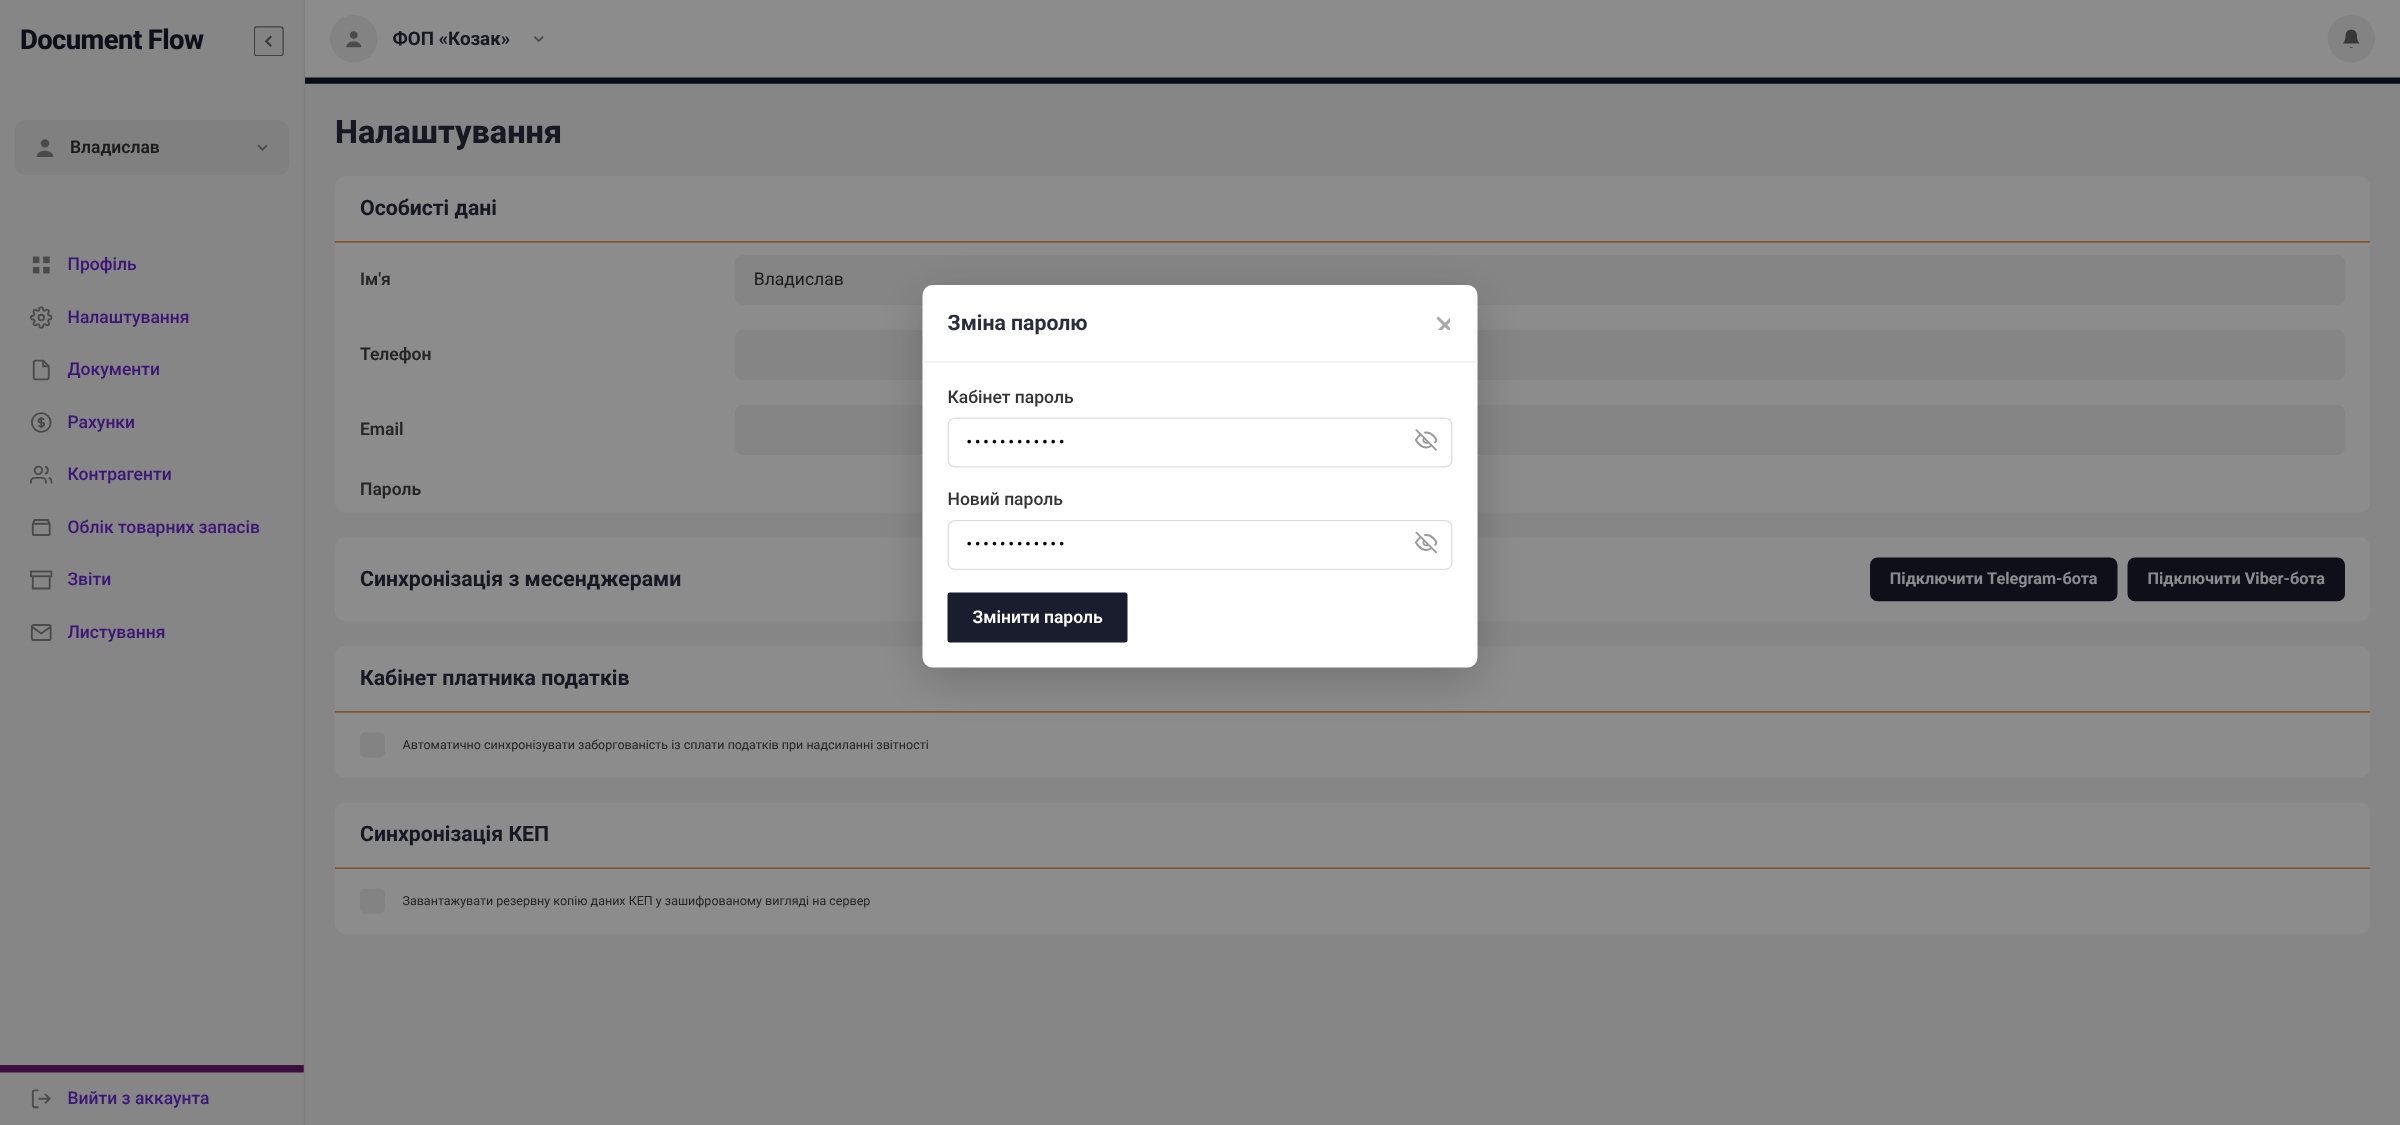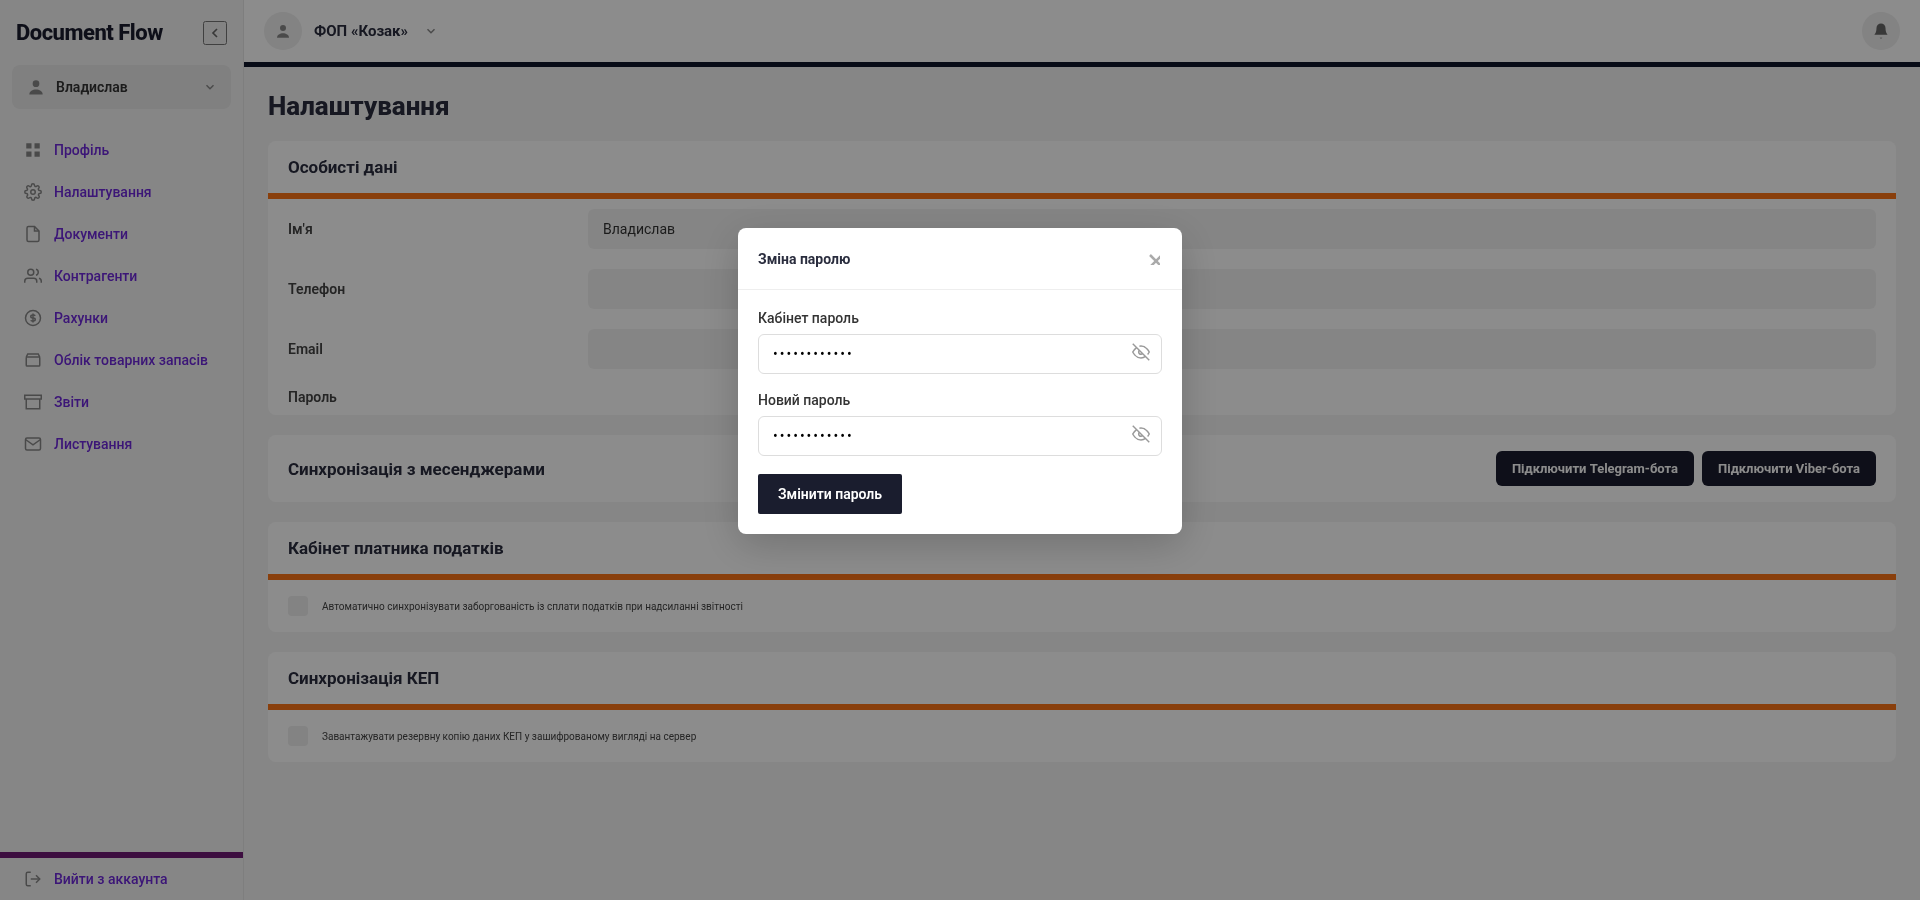--- a/index.html
+++ b/index.html
@@ -1,20 +1,20 @@
 <!DOCTYPE html>
 <html><head>
   <meta charset="utf-8">
   <style>
     * { margin: 0; padding: 0; box-sizing: border-box; font-family: -apple-system, BlinkMacSystemFont, 'Segoe UI', Roboto, sans-serif; }
     body { background: #f5f5f5; width: 1920px; height: 900px; overflow: hidden; }
     
     .app { display: flex; width: 100%; height: 100%; }
     
-    .sidebar { width: 244px; background: #f5f5f5; border-right: 1px solid #e5e5e5; display: flex; flex-direction: column; }
+    .sidebar { width: 244px; background: #f5f5f5; border-right: 1px solid #e5e5e5; display: flex; flex-direction: column; gap: 31px; }
     .sidebar-header { padding: 20px 16px; display: flex; align-items: center; gap: 8px; }
     .logo { font-size: 22px; font-weight: 800; color: #1a1d2e; letter-spacing: -0.5px; }
     .collapse-btn { margin-left: auto; width: 24px; height: 24px; display: flex; align-items: center; justify-content: center; cursor: pointer; }
     
     .user-card { margin: 0 12px 12px; padding: 12px 14px; background: #e9e9e9; border-radius: 8px; display: flex; align-items: center; gap: 10px; cursor: pointer; }
     .user-card .avatar-icon { width: 20px; height: 20px; color: #888; }
     .user-card .name { font-size: 14px; font-weight: 600; color: #333; flex: 1; }
     .user-card .chevron { color: #888; }
     
     .nav { flex: 1; padding: 8px 0; }
@@ -29,41 +29,41 @@
     .header-avatar { width: 38px; height: 38px; border-radius: 50%; background: #eee; display: flex; align-items: center; justify-content: center; color: #888; }
     .header-title { font-size: 15px; font-weight: 700; color: #2a2d3e; }
     .header-chevron { color: #888; margin-left: 4px; }
     .header-spacer { flex: 1; }
     .header-bell { width: 38px; height: 38px; border-radius: 50%; background: #eee; display: flex; align-items: center; justify-content: center; color: #666; cursor: pointer; }
     
     .content { flex: 1; padding: 24px; overflow-y: auto; }
     .page-title { font-size: 26px; font-weight: 800; color: #2a2d3e; margin-bottom: 20px; }
     
     .card { background: #fff; border-radius: 8px; margin-bottom: 20px; overflow: hidden; }
-    .card-header { padding: 16px 20px; border-bottom: 6px solid #f97316; }
+    .card-header { padding: 16px 20px; border-bottom: 1px solid #f97316; }
     .card-title { font-size: 17px; font-weight: 700; color: #2a2d3e; }
     .card-body { padding: 0; }
     
     .field-row { display: flex; align-items: center; padding: 10px 20px; }
     .field-label { width: 300px; font-size: 14px; font-weight: 600; color: #444; }
     .field-value { flex: 1; }
     .field-input { width: 100%; padding: 11px 14px; border: 1px solid transparent; background: #f3f3f3; border-radius: 6px; font-size: 14px; color: #333; }
     
     .card-flex { display: flex; align-items: center; padding: 16px 20px; }
     .card-flex .card-title { flex: 1; }
     .btn-dark { background: #1a1d2e; color: #fff; border: none; padding: 10px 16px; border-radius: 6px; font-size: 13px; font-weight: 700; cursor: pointer; margin-left: 8px; }
     
     .checkbox-row { display: flex; align-items: center; gap: 14px; padding: 16px 20px; }
     .checkbox { width: 20px; height: 20px; border-radius: 4px; background: #eee; cursor: pointer; }
     .checkbox-label { font-size: 10px; color: #444; }
     
     .overlay { position: fixed; inset: 0; background: rgba(0,0,0,0.45); display: flex; align-items: flex-start; justify-content: center; padding-top: 228px; z-index: 1000; }
     .modal { background: #fff; border-radius: 8px; width: 444px; box-shadow: 0 10px 40px rgba(0,0,0,0.2); }
     .modal-header { padding: 18px 20px; border-bottom: 1px solid #eee; display: flex; align-items: center; }
-    .modal-title { font-size: 14px; font-weight: 700; color: #2a2d3e; flex: 1; }
+    .modal-title { font-size: 17px; font-weight: 700; color: #2a2d3e; flex: 1; }
     .modal-close { color: #aaa; cursor: pointer; font-size: 18px; padding: 2px; }
     .modal-body { padding: 20px; }
     .modal-label { font-size: 14px; font-weight: 500; color: #333; margin-bottom: 8px; display: block; }
     .modal-input-wrap { position: relative; margin-bottom: 18px; }
     .modal-input { width: 100%; padding: 11px 42px 11px 14px; border: 1px solid #ddd; border-radius: 6px; font-size: 14px; letter-spacing: 2px; }
     .modal-eye { position: absolute; right: 12px; top: 50%; transform: translateY(-50%); color: #999; cursor: pointer; }
     .modal-submit { background: #1a1d2e; color: #fff; border: none; padding: 12px 20px; border-radius: 2px; font-size: 14px; font-weight: 600; cursor: pointer; }
   </style>
 </head>
 <body>
@@ -110,34 +110,34 @@
       </a>
       <a class="nav-item">
         <svg class="nav-icon" viewBox="0 0 24 24" fill="none" stroke="#888" stroke-width="2">
             <path d="M14 2H6a2 2 0 0 0-2 2v16a2 2 0 0 0 2 2h12a2 2 0 0 0 2-2V8z"></path>
             <polyline points="14 2 14 8 20 8"></polyline>
           </svg>
         <span>Документи</span>
       </a>
       <a class="nav-item">
         <svg class="nav-icon" viewBox="0 0 24 24" fill="none" stroke="#888" stroke-width="2">
+            <circle cx="12" cy="12" r="10"></circle>
+            <line x1="12" y1="6" x2="12" y2="18"></line>
+            <path d="M15 9a3 3 0 0 0-3-1c-1.5 0-3 .5-3 2s1.5 2 3 2 3 .5 3 2-1.5 2-3 2a3 3 0 0 1-3-1"></path>
+          </svg>
+        <span>Рахунки</span>
+      </a>
+      <a class="nav-item">
+        <svg class="nav-icon" viewBox="0 0 24 24" fill="none" stroke="#888" stroke-width="2">
             <path d="M17 21v-2a4 4 0 0 0-4-4H5a4 4 0 0 0-4 4v2"></path>
             <circle cx="9" cy="7" r="4"></circle>
             <path d="M23 21v-2a4 4 0 0 0-3-3.87"></path>
             <path d="M16 3.13a4 4 0 0 1 0 7.75"></path>
           </svg>
         <span>Контрагенти</span>
-      </a>
-      <a class="nav-item">
-        <svg class="nav-icon" viewBox="0 0 24 24" fill="none" stroke="#888" stroke-width="2">
-            <circle cx="12" cy="12" r="10"></circle>
-            <line x1="12" y1="6" x2="12" y2="18"></line>
-            <path d="M15 9a3 3 0 0 0-3-1c-1.5 0-3 .5-3 2s1.5 2 3 2 3 .5 3 2-1.5 2-3 2a3 3 0 0 1-3-1"></path>
-          </svg>
-        <span>Рахунки</span>
       </a>
       <a class="nav-item">
         <svg class="nav-icon" viewBox="0 0 24 24" fill="none" stroke="#888" stroke-width="2">
             <rect x="3" y="8" width="18" height="12" rx="1"></rect>
             <path d="M3 8l2-4h14l2 4"></path>
           </svg>
         <span>Облік товарних запасів</span>
       </a>
       <a class="nav-item">
         <svg class="nav-icon" viewBox="0 0 24 24" fill="none" stroke="#888" stroke-width="2">

